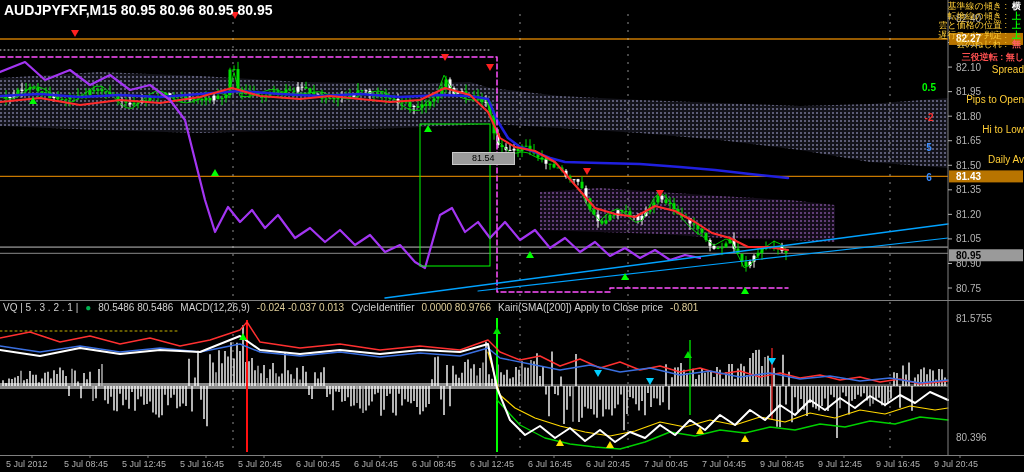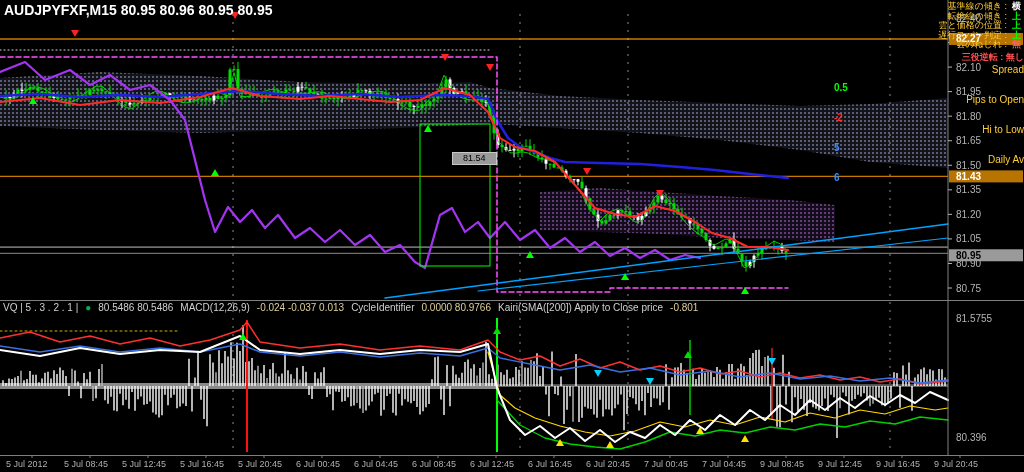--- a/index.html
+++ b/index.html
@@ -7,24 +7,24 @@
           font-family:"Liberation Sans",sans-serif;overflow:hidden;}
   #chart-svg{position:absolute;left:0;top:0;}
   .overlay{position:absolute;}
   .title{left:4px;top:2px;font-size:14px;font-weight:bold;color:#ffffff;white-space:nowrap;}
   .info-panel{right:0;top:2px;width:190px;text-align:right;}
   .sig-row{display:flex;justify-content:flex-end;gap:5px;font-size:9px;line-height:9.5px;white-space:nowrap;}
   .sig-val{font-weight:bold;min-width:12px;text-align:left;}
   .alert{font-size:9px;font-weight:bold;color:#ff5050;margin-top:1px;}
   .big-price{font-size:16px;font-weight:bold;color:#00ff00;margin:2px 0 1px;letter-spacing:.5px;}
   .stat-row{display:flex;justify-content:flex-end;gap:7px;font-size:10px;line-height:11.5px;white-space:nowrap;flex-direction:column;}
-  .stat-val{font-weight:bold;min-width:22px;text-align:left;}
+  .stat-val{font-weight:bold;min-width:22px;text-align:center;}
   .ind-header{left:3px;top:302px;font-size:10px;white-space:nowrap;}
   .ind-header span{margin-right:7px;}
-  .chart-tag{background:#9a9a9a;color:#000;font-size:9px;line-height:11px;padding:0 10px;border:1px solid #c8c8c8;}
+  .chart-tag{background:#9a9a9a;color:#000;font-size:9px;line-height:11px;padding:0 19px;border:1px solid #c8c8c8;}
   .copyright{left:4px;top:442px;font-size:10px;color:#ececec;white-space:nowrap;}
 </style>
 </head>
 <body>
 
 <div id="screen">
   <svg id="chart-svg" width="1024" height="472" viewBox="0 0 1024 472">
       <defs>
         <pattern id="dotsA" width="4" height="4" patternUnits="userSpaceOnUse">
           <circle cx="1" cy="1" r="0.75" fill="#c9c9ff"></circle>

